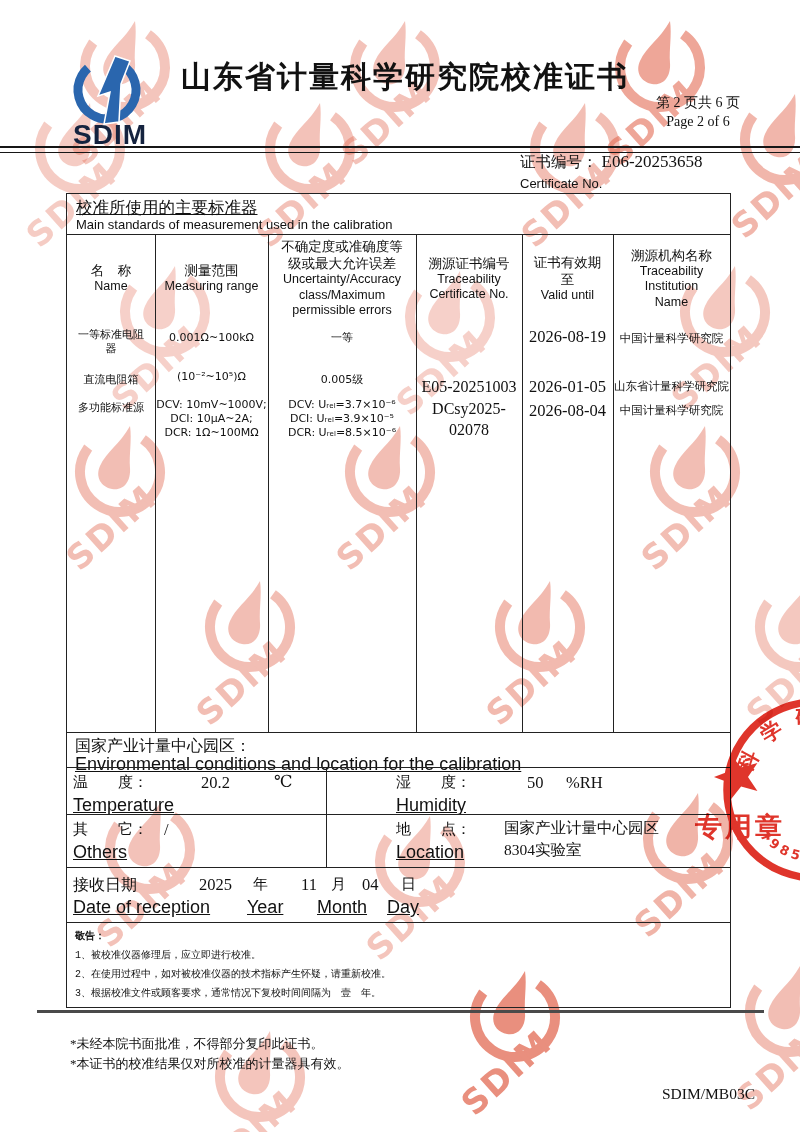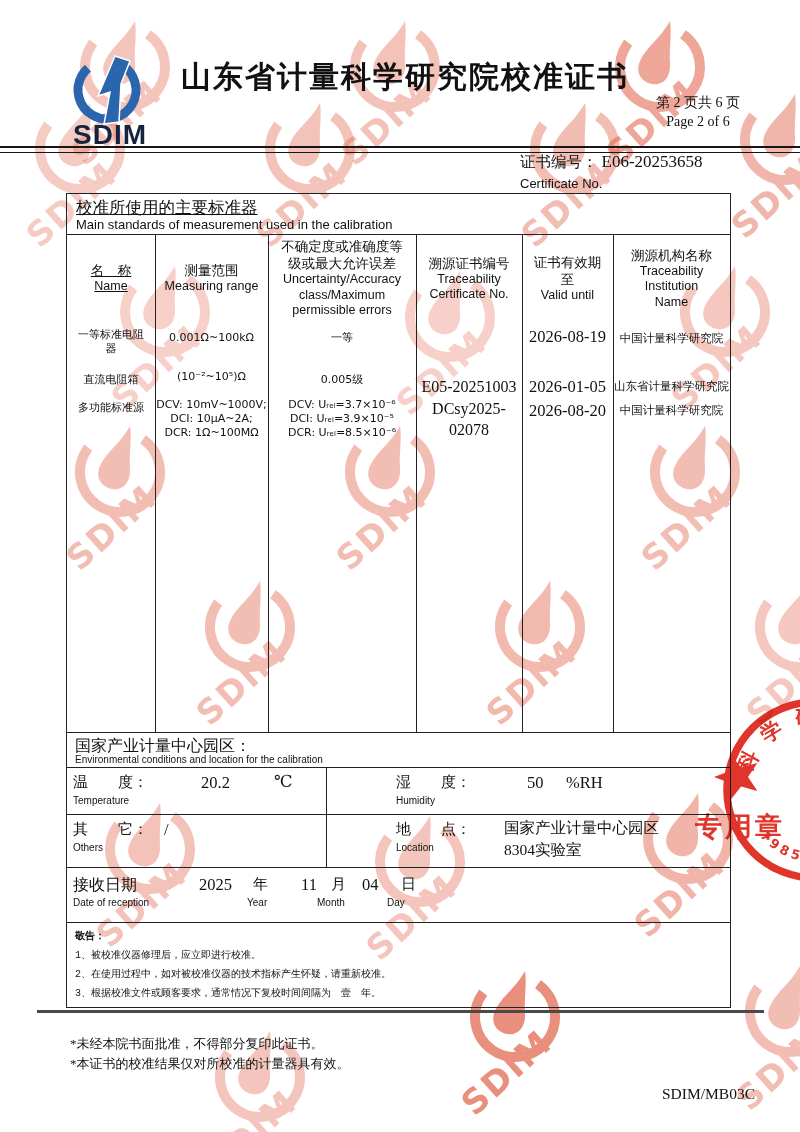--- a/index.html
+++ b/index.html
@@ -25,21 +25,21 @@
   .tbl-title-en{font-size:13px;font-family:"Liberation Sans","DejaVu Sans",sans-serif;line-height:16px;}
   .th{position:absolute;top:40px;height:89px;display:flex;flex-direction:column;align-items:center;justify-content:center;text-align:center;}
   .th-cn{font-size:13.5px;line-height:17px;font-family:"Liberation Sans","DejaVu Sans",sans-serif;}
   .th-en{font-size:12.5px;line-height:15.5px;font-family:"Liberation Sans","DejaVu Sans",sans-serif;}
   .cell{position:absolute;text-align:center;}
   .c-small{font-size:11px;line-height:14px;font-family:"DejaVu Sans",sans-serif;}
   .c-cert{font-size:16px;line-height:21px;}
   .c-valid{font-size:16.5px;}
   .c-inst{font-size:11.5px;}
   .env-cn{font-size:15px;font-family:"Liberation Sans","DejaVu Sans",sans-serif;}
-  .env-en{font-size:10px;font-family:"Liberation Sans","DejaVu Sans",sans-serif;}
+  .env-en{font-size:18px;font-family:"Liberation Sans","DejaVu Sans",sans-serif;text-decoration:underline;}
   .env-val{font-size:16.5px;}
   .notice{font-size:10px;line-height:19px;font-family:Liberation Mono, monospace;}
   .thick-line{position:absolute;left:37px;top:1010px;width:727px;height:2.5px;background:#4a4a4a;}
   .footnote{font-size:13px;line-height:20px;}
   .doccode{font-size:15.5px;}
 </style>
 </head>
 <body>
 
 <div class="page">
@@ -185,21 +185,21 @@
       <div class="abs tbl-title-cn" style="left:9px;top:3px;text-decoration:underline;">校准所使用的主要标准器</div>
       <div class="abs tbl-title-en" style="left:9px;top:23px;">Main standards of measurement used in the calibration</div>
       <div class="hline" style="top:40px;"></div>
 
       <div class="vline" style="left:88px;top:40px;height:498px;"></div>
       <div class="vline" style="left:201px;top:40px;height:498px;"></div>
       <div class="vline" style="left:349px;top:40px;height:498px;"></div>
       <div class="vline" style="left:455px;top:40px;height:498px;"></div>
       <div class="vline" style="left:546px;top:40px;height:498px;"></div>
 
-      <div class="th" style="left:0;width:88px;text-decoration:underline;">
+      <div class="th" style="left:0;width:88px;">
         <div class="th-cn">名　称</div>
         <div class="th-en">Name</div>
       </div>
       <div class="th" style="left:88px;width:113px;">
         <div class="th-cn">测量范围</div>
         <div class="th-en">Measuring range</div>
       </div>
       <div class="th" style="left:201px;width:148px;">
         <div class="th-cn prewrap">不确定度或准确度等
 级或最大允许误差</div>
@@ -240,21 +240,21 @@
 
       <div class="cell c-small" style="left:0;top:207px;width:88px;">多功能标准源</div>
       <div class="cell c-small prewrap" style="left:88px;top:204px;width:113px;">DCV: 10mV~1000V;
 DCI: 10μA~2A;
 DCR: 1Ω~100MΩ</div>
       <div class="cell c-small prewrap" style="left:201px;top:204px;width:148px;">DCV: Uᵣₑₗ=3.7×10⁻⁶
 DCI: Uᵣₑₗ=3.9×10⁻⁵
 DCR: Uᵣₑₗ=8.5×10⁻⁶</div>
       <div class="cell c-cert prewrap" style="left:349px;top:204px;width:106px;">DCsy2025-
 02078</div>
-      <div class="cell c-valid" style="left:455px;top:207px;width:91px;">2026-08-20</div>
+      <div class="cell c-valid" style="left:455px;top:207px;width:91px;">2026-08-04</div>
       <div class="cell c-inst" style="left:546px;top:209px;width:117px;">中国计量科学研究院</div>
 
       <div class="hline" style="top:538px;"></div>
       <div class="abs env-cn" style="left:8px;top:542px;font-size:16px;">国家产业计量中心园区：</div>
       <div class="abs env-en" style="left:8px;top:560px;">Environmental conditions and location for the calibration</div>
 
       <div class="hline" style="top:573px;"></div>
       <div class="vline" style="left:259px;top:573px;height:100px;"></div>
 
       <div class="abs env-cn" style="left:6px;top:579px;">温　　度：</div>

